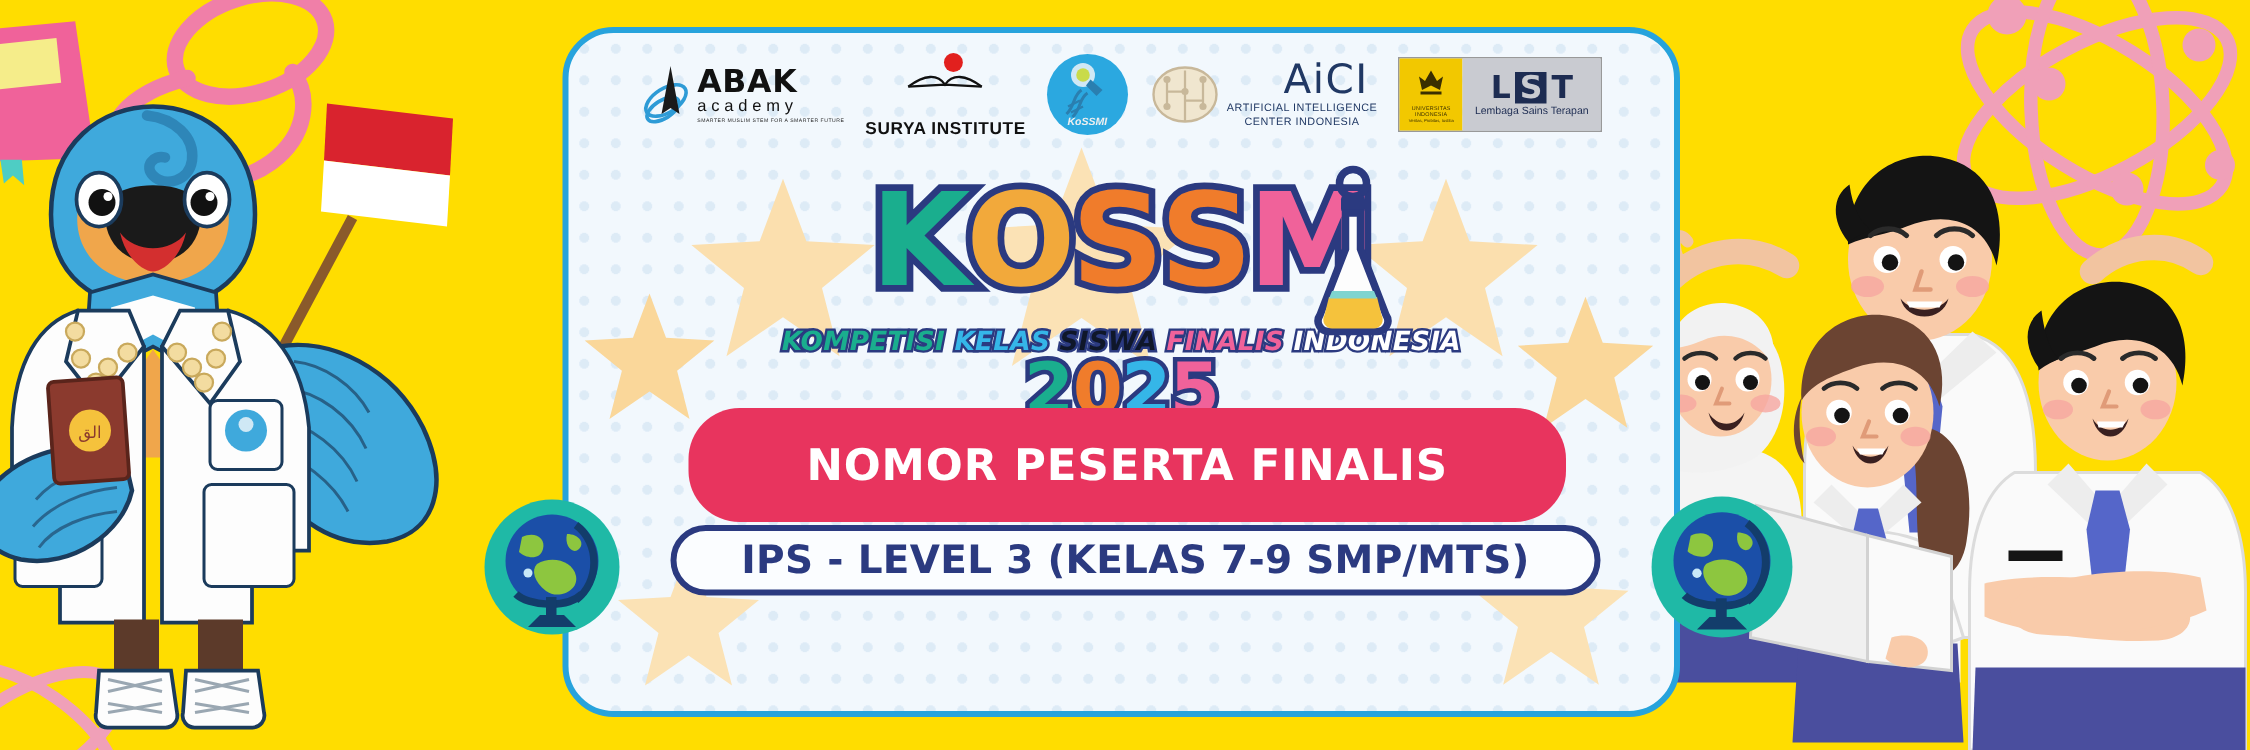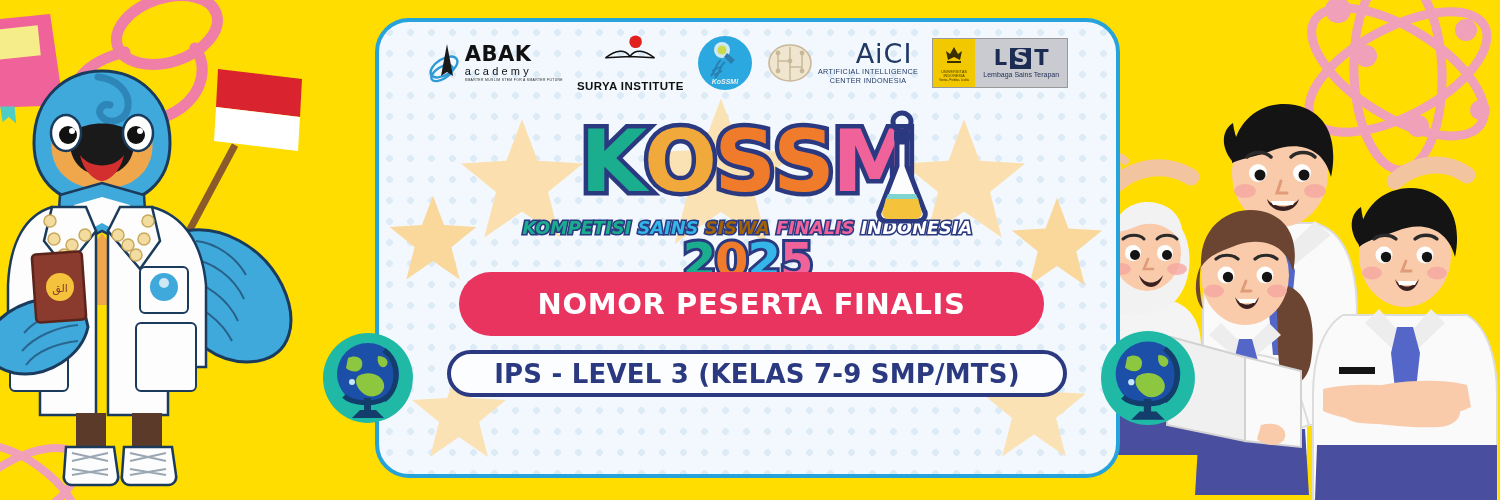--- a/index.html
+++ b/index.html
@@ -111,40 +111,40 @@
 
   #tagline {
     position:absolute; left:50%; transform:translateX(-50%); top:100px;
     white-space:nowrap;
     font-family:"DejaVu Sans", sans-serif;
     font-size:17.5px; font-weight:bold; font-style:italic; letter-spacing:.2px;
   }
   #tagline span { -webkit-text-stroke:3.2px #2B3A80; paint-order:stroke fill; }
   .tg-1 { color:#1AAE8E; }
   .tg-2 { color:#35B6E8; }
-  .tg-3 { color:#a16207; }
+  .tg-3 { color:#0f172a; }
   .tg-4 { color:#F0629A; }
   .tg-5 { color:#FFFFFF; }
 
   #year {
     position:absolute; left:50%; transform:translateX(-50%); top:118px;
     display:flex; justify-content:center;
     font-family:"DejaVu Sans", sans-serif;
     font-size:48px; font-weight:bold; line-height:1; letter-spacing:-1px;
   }
   #year span { -webkit-text-stroke:6px #2B3A80; paint-order:stroke fill; }
   .yr-1 { color:#1AAE8E; }
   .yr-2 { color:#F07C2B; }
   .yr-3 { color:#35B6E8; }
   .yr-4 { color:#F0629A; }
 
   
   #banner-pink {
     position:absolute; left:80px; top:250px;
-    width:585px; height:64px;
+    width:585px; height:76px;
     background:#E8345E;
     border-radius:34px;
     display:flex; align-items:center; justify-content:center;
     z-index:8;
   }
   #banner-pink-text {
     color:#fff; font-size:29px; font-weight:bold; letter-spacing:.6px;
     font-family:"DejaVu Sans", sans-serif;
   }
 
@@ -338,21 +338,21 @@
       <svg style="position:absolute;left:495px;top:-8px;width:56px;height:118px;z-index:7;" viewBox="0 0 56 118">
         <circle cx="28" cy="12" r="9" fill="none" stroke="#2B3A80" stroke-width="5"></circle>
         <rect x="20" y="20" width="16" height="12" rx="3" fill="#2B3A80"></rect>
         <path d="M23 32 L23 56 L6 100 A7 7 0 0 0 12 111 L44 111 A7 7 0 0 0 50 100 L33 56 L33 32 Z" fill="#FDFDFD" stroke="#2B3A80" stroke-width="5"></path>
         <path d="M12 88 L44 88 L47 100 A6 6 0 0 1 42 109 L14 109 A6 6 0 0 1 9 100 Z" fill="#F5C23C"></path>
         <path d="M14 84 L42 84 L44 89 L12 89 Z" fill="#7FD4D0"></path>
       </svg>
 
       <div id="tagline">
         <span class="tg-1">KOMPETISI</span>
-        <span class="tg-2">SAINS</span>
+        <span class="tg-2">KELAS</span>
         <span class="tg-3">SISWA</span>
         <span class="tg-4">FINALIS</span>
         <span class="tg-5">INDONESIA</span>
       </div>
 
       <div id="year">
         <span class="yr-1">2</span>
         <span class="yr-2">0</span>
         <span class="yr-3">2</span>
         <span class="yr-4">5</span>

